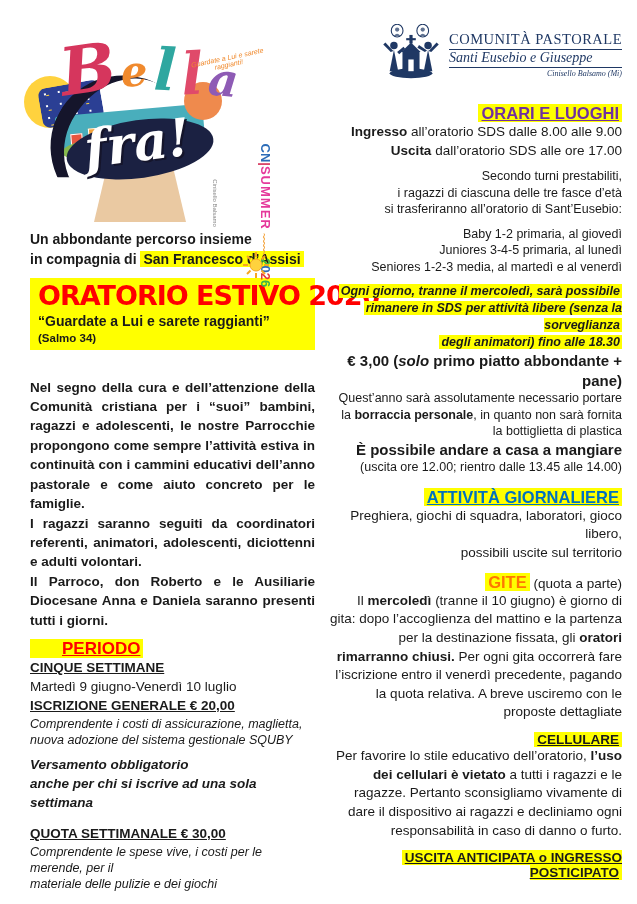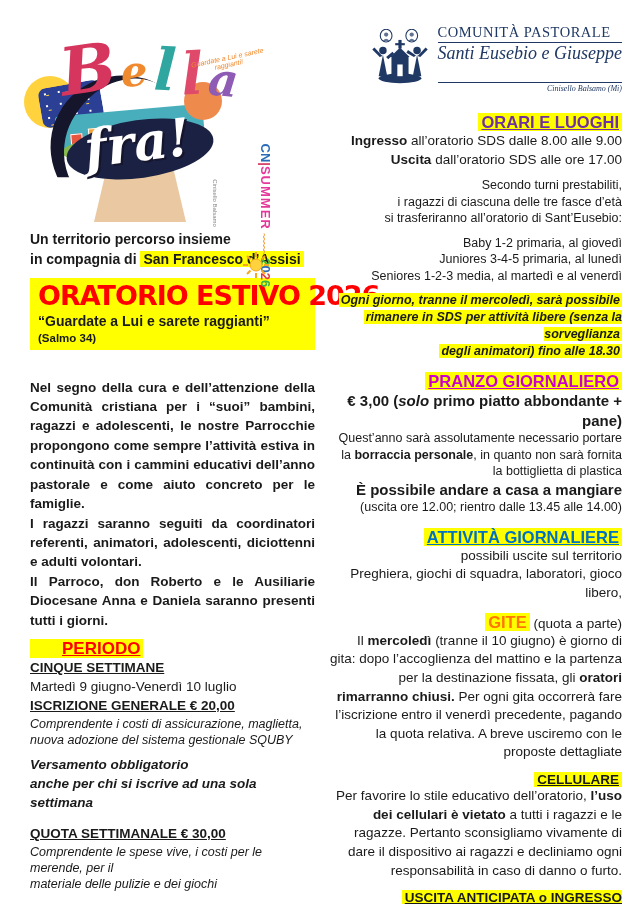--- a/index.html
+++ b/index.html
@@ -79,21 +79,21 @@
   .costi-h { color:var(--green,#00b050); }
 
   .line { font-size:13.5px; line-height:1.4; }
   .small-i { font-size:12.5px; font-style:italic; line-height:1.3; }
   .bi { font-weight:bold; font-style:italic; }.mt8{margin-top:8px}.mt12{margin-top:12px}
 
   
   .pastoral { display:flex; justify-content:flex-end; align-items:center; gap:6px; }
   .pastoral-text { text-align:left; font-family:"Liberation Serif", serif; color:var(--navy,#1f3864); }
   .pastoral-name { font-size:14.5px; letter-spacing:.5px; border-bottom:1px solid var(--navy,#1f3864); padding-bottom:1px; }
-  .pastoral-parishes { font-style:italic; font-size:18px; border-bottom:1px solid var(--navy,#1f3864); padding-bottom:18px; }
+  .pastoral-parishes { font-style:italic; font-size:14px; border-bottom:1px solid var(--navy,#1f3864); padding-bottom:1px; }
   .pastoral-city { font-size:8px; font-style:italic; text-align:right; margin-top:1px; }
 
   .r-sec-head { font-weight:bold; font-size:16.5px; margin-top:12px; }
   .r-sec-head .hl { text-decoration:underline; }
   .orari-h   { color:var(--purple,#7030a0); }
   .pranzo-h  { color:var(--magenta,#cc00cc); }
   .attivita-h{ color:var(--blue,#0070c0); }
 
   .rline  { font-size:13.5px; line-height:1.38; }
   .rsmall { font-size:12.5px; line-height:1.32; }
@@ -153,21 +153,21 @@
               <line x1="18.5" y1="18.5" x2="22" y2="22"></line>
               <line x1="22" y1="4" x2="18.5" y2="7.5"></line>
               <line x1="7.5" y1="18.5" x2="4" y2="22"></line>
             </g>
           <circle cx="13" cy="13" r="6" fill="#ffd23e" stroke="#f5a623"></circle>
         </svg>
       </div>
     </div>
 
     <div class="intro">
-      <div>Un territorio percorso insieme</div>
+      <div>Un abbondante percorso insieme</div>
       <div><span>in compagnia di </span><span class="hl">San Francesco d’Assisi</span></div>
     </div>
 
     <div class="title-block">
       <div class="main-title">ORATORIO ESTIVO 2026</div>
       <div class="sub-quote"><span>“Guardate a Lui e sarete raggianti”</span>&nbsp; <span class="sub-ref">(Salmo 34)</span></div>
     </div>
 
     <p class="body-par">Nel segno della cura e dell’attenzione della Comunità cristiana per i “suoi” bambini, ragazzi e adolescenti, le nostre Parrocchie propongono come sempre l’attività estiva in continuità con i cammini educativi dell’anno pastorale e come aiuto concreto per le famiglie.</p>
     <p class="body-par">I ragazzi saranno seguiti da coordinatori referenti, animatori, adolescenti, diciottenni e adulti volontari.</p>
@@ -244,29 +244,28 @@
       <div>Baby 1-2 primaria, al giovedì</div>
       <div>Juniores 3-4-5 primaria, al lunedì</div>
       <div>Seniores 1-2-3 media, al martedì e al venerdì</div>
     </div>
     <div class="rnote mt8">
       <div><span class="hl">Ogni giorno, tranne il mercoledì, sarà possibile</span></div>
       <div><span class="hl">rimanere in SDS per attività libere (senza la sorveglianza</span></div>
       <div><span class="hl">degli animatori) fino alle 18.30</span></div>
     </div>
 
-    <div class="r-sec-head pranzo-h"><span class="hl">PRANZO GIORNALIERO</span></div>
     <div class="price-line"><span>€ 3,00 (</span><span class="i">solo</span><span> primo piatto abbondante + pane)</span></div>
     <div class="rsmall"><span>Quest’anno sarà assolutamente necessario portare la </span><span class="b">borraccia personale</span><span>, in quanto non sarà fornita la bottiglietta di plastica</span></div>
     <div class="casa-line">È possibile andare a casa a mangiare</div>
     <div class="rsmall">(uscita ore 12.00; rientro dalle 13.45 alle 14.00)</div>
 
     <div class="r-sec-head attivita-h"><span class="hl">ATTIVITÀ GIORNALIERE</span></div>
+    <div class="rline">Preghiera, giochi di squadra, laboratori, gioco libero,</div>
     <div class="rline">possibili uscite sul territorio</div>
-    <div class="rline">Preghiera, giochi di squadra, laboratori, gioco libero,</div>
 
     <div class="gite-head-line"><span class="gname hl">GITE</span><span> (quota a parte)</span></div>
     <div class="rline"><span>Il </span><span class="b">mercoledì</span><span> (tranne il 10 giugno) è giorno di gita: dopo l’accoglienza del mattino e la partenza per la destinazione fissata, gli </span><span class="b">oratori rimarranno chiusi.</span><span> Per ogni gita occorrerà fare l’iscrizione entro il venerdì precedente, pagando la quota relativa. A breve usciremo con le proposte dettagliate</span></div>
 
     <div class="r-sec-head" style="font-size:13.5px; margin-top:10px"><span class="hl u">CELLULARE</span></div>
     <div class="rline"><span>Per favorire lo stile educativo dell’oratorio, </span><span class="b">l’uso dei cellulari è vietato</span><span> a tutti i ragazzi e le ragazze. Pertanto sconsigliamo vivamente di dare il dispositivo ai ragazzi e decliniamo ogni responsabilità in caso di danno o furto.</span></div>
 
     <div class="r-sec-head" style="font-size:13.5px; margin-top:10px"><span class="hl u">USCITA ANTICIPATA o INGRESSO POSTICIPATO</span></div>
 
   </div>

